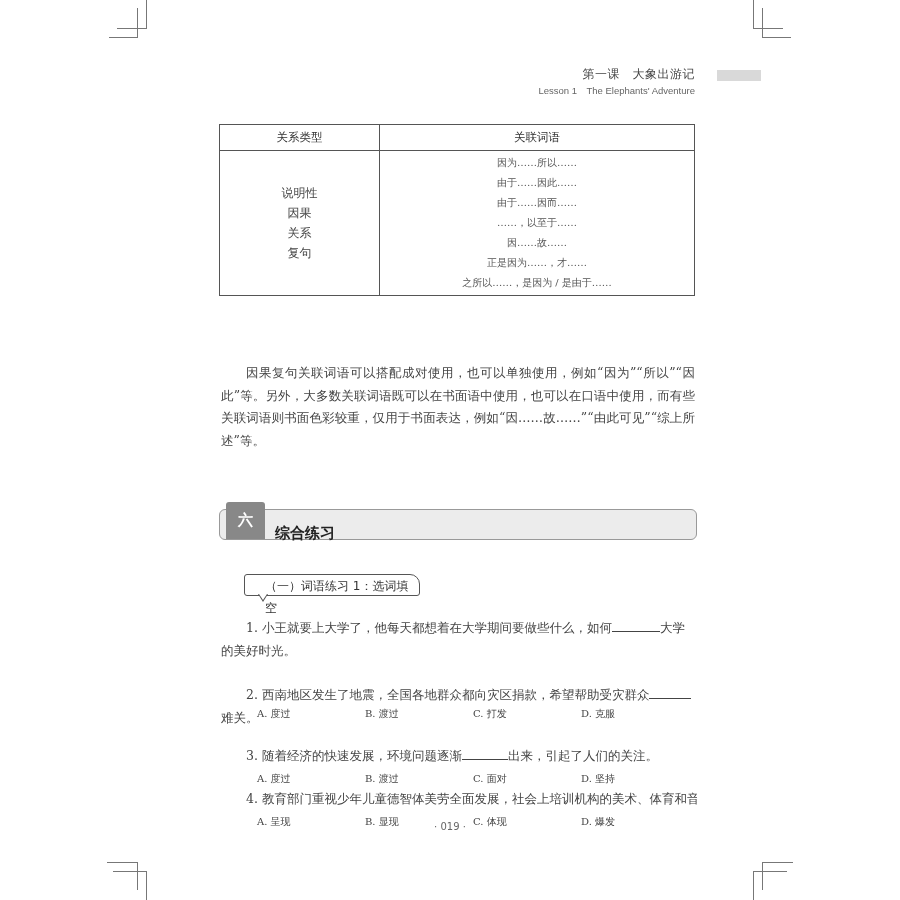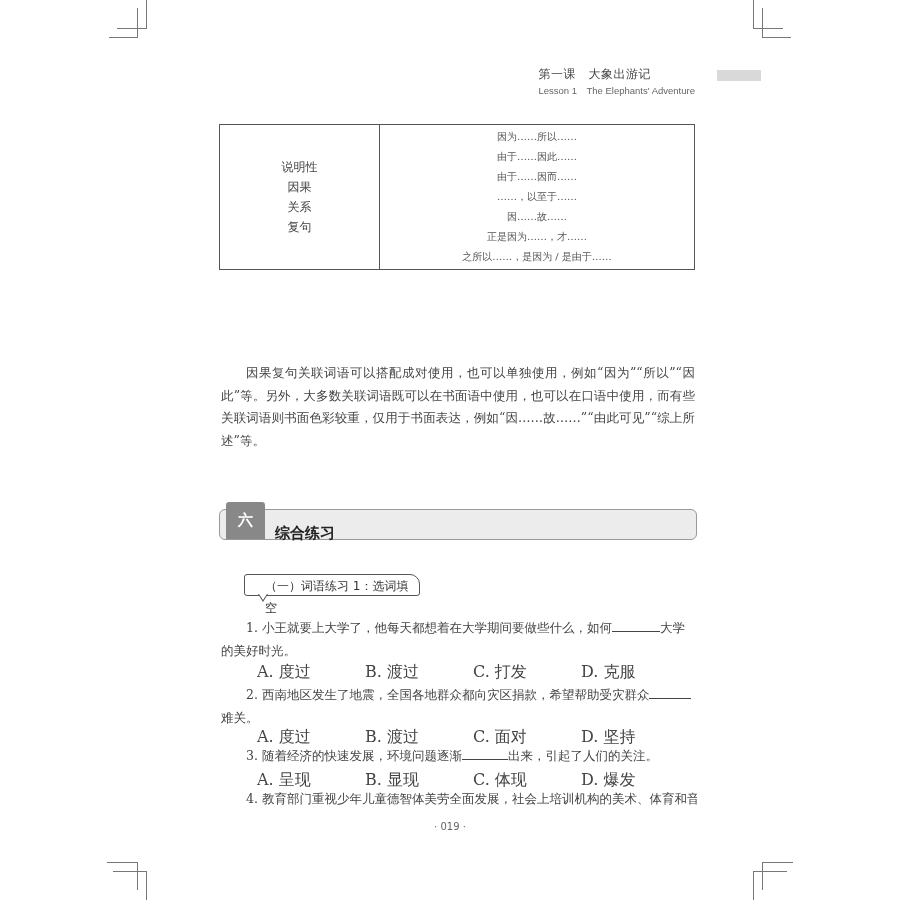--- a/index.html
+++ b/index.html
@@ -1,19 +1,19 @@
 <!DOCTYPE html>
 <html><head>
 <meta charset="utf-8">
 <style>
   html, body { margin:0; padding:0; background:#fff; }
   body { width:900px; height:900px; position:relative; overflow:hidden;
          font-family:"DejaVu Serif","Liberation Serif",serif; color:#333; }
   .crop { position:absolute; background:#777; }
-  .hdr { position:absolute; right:205px; top:66px; text-align:left; }
+  .hdr { position:absolute; right:205px; top:66px; text-align:right; }
   .hdr-title { font-family:"DejaVu Sans","Liberation Sans",sans-serif; font-size:12px; color:#444; letter-spacing:0.5px; }
   .hdr-sub { font-family:"Liberation Sans","DejaVu Sans",sans-serif; font-size:9.5px; color:#666; margin-top:2px; }
   .hdr-bar { position:absolute; left:717px; top:70px; width:44px; height:11px; background:#d9d9d9; }
 
   table.rel { position:absolute; left:219px; top:124px; width:476px; border-collapse:collapse;
               font-size:11px; color:#444; }
   table.rel th, table.rel td { border:1.2px solid #555; }
   table.rel th { font-family:"DejaVu Sans","Liberation Sans",sans-serif; font-weight:normal;
                  height:23px; font-size:11.5px; color:#333; }
   table.rel th.c1, table.rel td.c1 { width:157px; }
@@ -36,21 +36,21 @@
             font-family:"DejaVu Sans",sans-serif; font-size:12px; color:#333; padding-left:20px;
             line-height:22px; box-sizing:border-box; }
   .bubble-tail { position:absolute; left:258px; top:594px; width:0; height:0;
                  border-left:5px solid transparent; border-right:5px solid transparent; border-top:8px solid #555; }
   .bubble-tail-in { position:absolute; left:259px; top:594px; width:0; height:0;
                  border-left:4px solid transparent; border-right:4px solid transparent; border-top:6px solid #fff; }
 
   .q { position:absolute; left:221px; width:476px; font-size:12.5px; line-height:22.5px; color:#444; }
   .q .stem { text-indent:2em; }
   .blank { display:inline-block; border-bottom:1px solid #444; width:50px; height:12px; }
-  .opts { position:absolute; left:257px; width:440px; font-size:16px; color:#444; }
+  .opts { position:absolute; left:257px; width:440px; font-size:10px; color:#444;margin-top:45px; }
   .opts span { display:inline-block; width:108px; }
   .pageno { position:absolute; left:0; width:900px; top:821px; text-align:center;
             font-family:"DejaVu Sans",sans-serif; font-size:10px; color:#666; }
 </style>
 </head>
 <body>
 
 <div class="crop" style="left:146px;top:0;width:1px;height:28px;"></div>
 <div class="crop" style="left:117px;top:28px;width:30px;height:1px;"></div>
 <div class="crop" style="left:137px;top:8px;width:1px;height:30px;"></div>
@@ -69,20 +69,24 @@
 <div class="crop" style="left:753px;top:871px;width:1px;height:29px;"></div>
 
 <div class="hdr">
   <div class="hdr-title">第一课　大象出游记</div>
   <div class="hdr-sub">Lesson 1　The Elephants' Adventure</div>
 </div>
 <div class="hdr-bar"></div>
 
 <table class="rel">
   <tbody>
+      <tr>
+    <th class="c1">关系类型</th>
+    <th class="c2">关联词语</th>
+  </tr>
   <tr>
     <td class="c1">
       <div>说明性</div>
       <div>因果</div>
       <div>关系</div>
       <div>复句</div>
     </td>
     <td class="c2">
       <div>因为……所以……</div>
       <div>由于……因此……</div>

